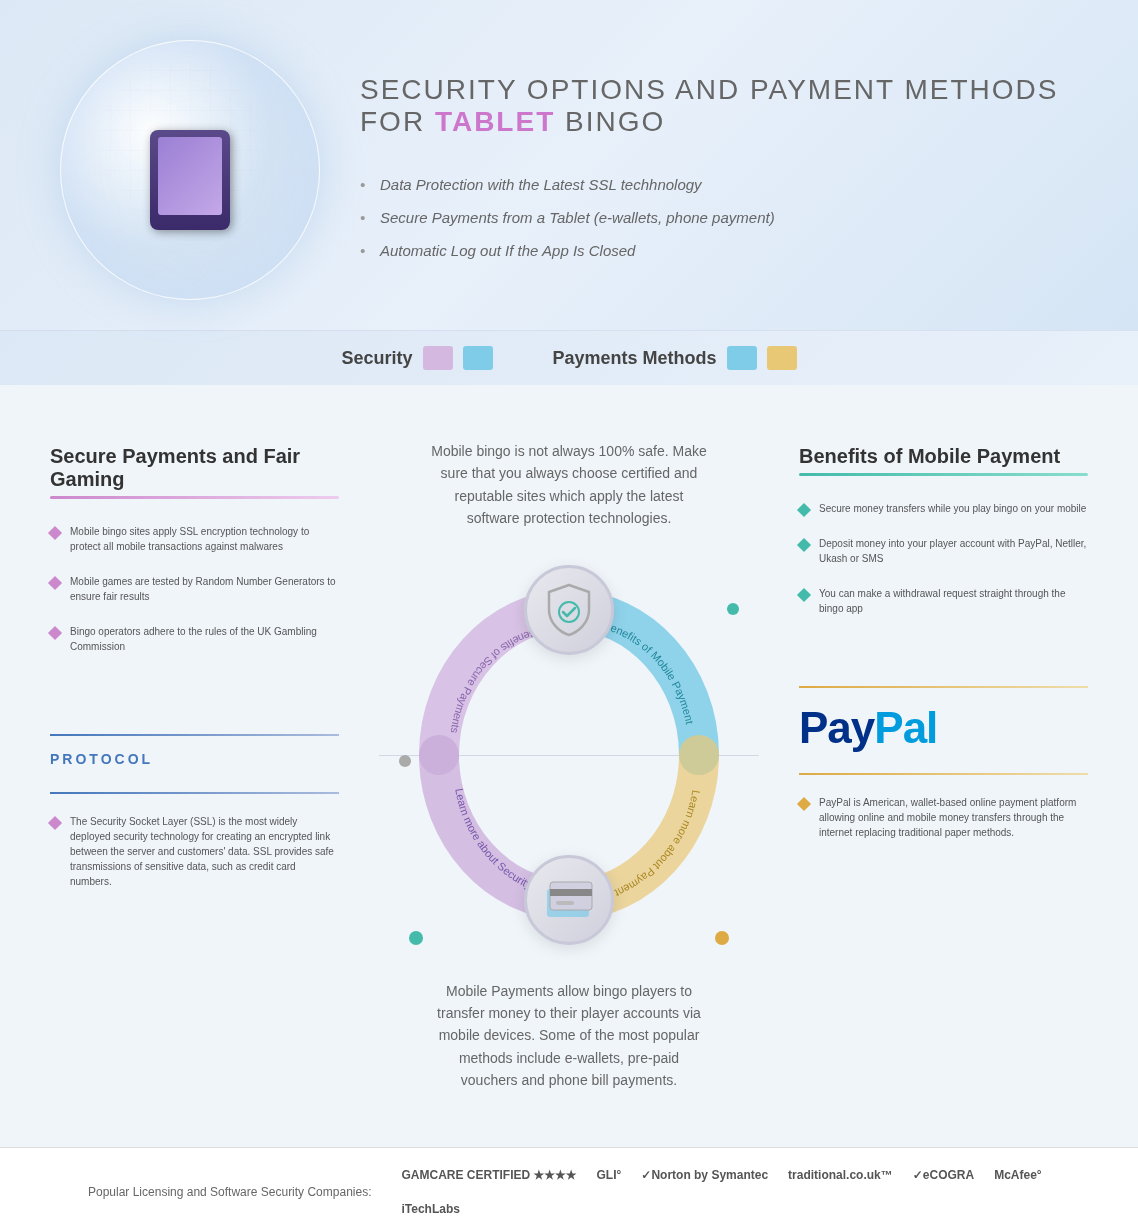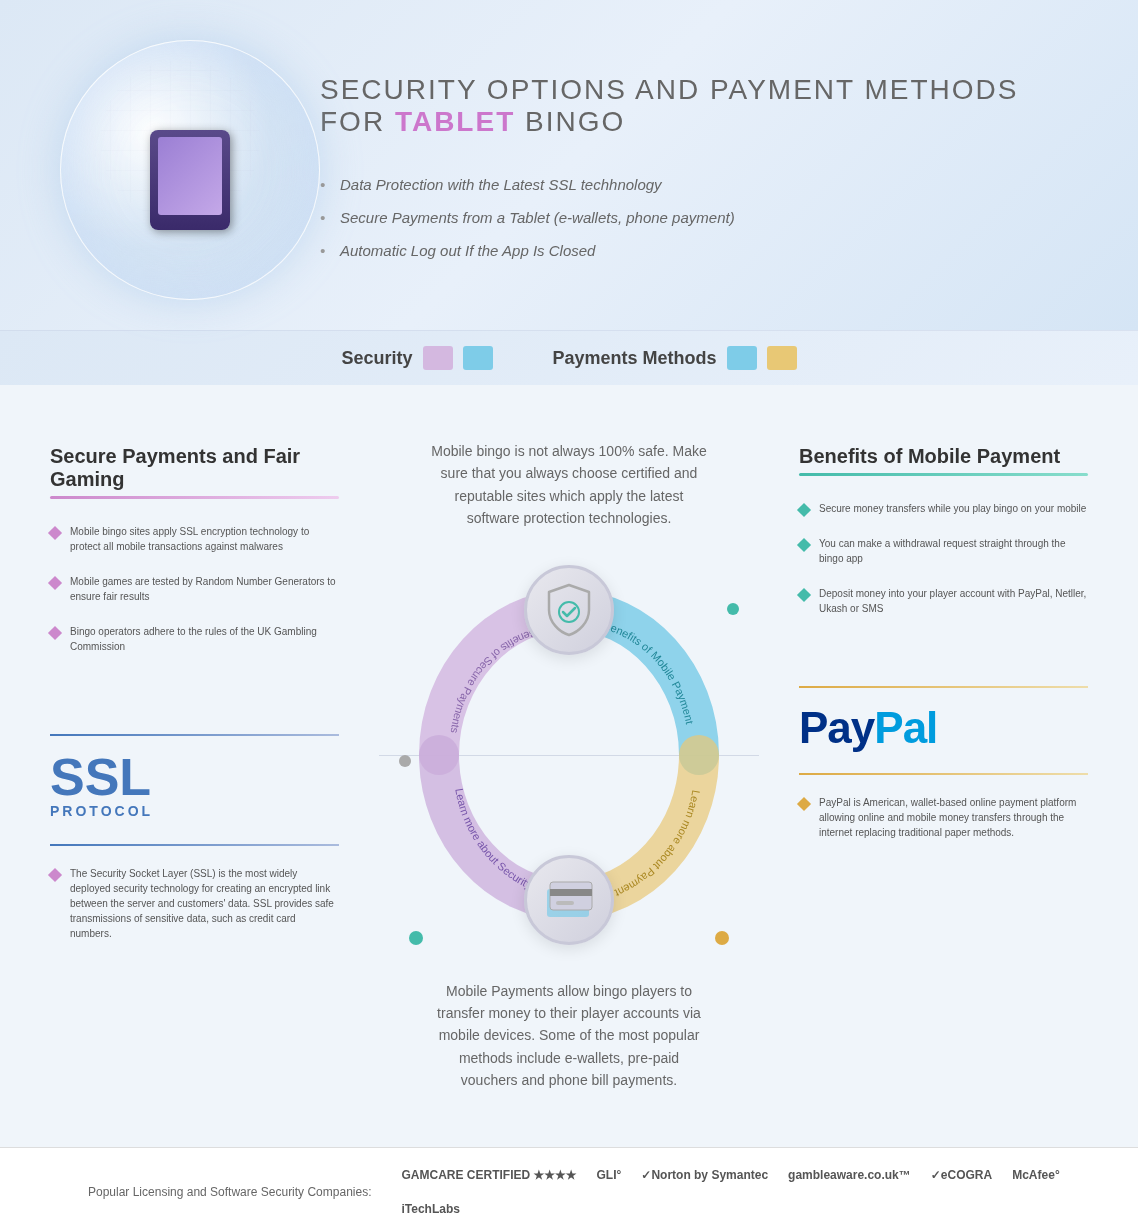--- a/index.html
+++ b/index.html
@@ -9,20 +9,21 @@
       width: 1138px;
       min-height: 1223px;
     }
 
     
     .header-section {
       background: linear-gradient(135deg, #dce8f5 0%, #e8f0fa 50%, #d5e5f5 100%);
       padding: 40px 60px 30px 60px;
       display: flex;
       align-items: center;
+      gap: 40px;
       min-height: 320px;
     }
 
     .globe-container {
       flex-shrink: 0;
       width: 260px;
       height: 260px;
       position: relative;
     }
 
@@ -456,21 +457,20 @@
       </div>
       <div class="bullet-item">
         <div class="diamond-bullet"></div>
         <span>Bingo operators adhere to the rules of the UK Gambling Commission</span>
       </div>
 
       <div style="height:60px;"></div>
 
       <div style="height:2px; background:linear-gradient(90deg, #4477bb, #aabbdd); margin-bottom:15px;"></div>
 
-      <div class="ssl-title">SSL</div>
       <div class="ssl-subtitle">PROTOCOL</div>
 
       <div style="height:10px;"></div>
       <div style="height:2px; background:linear-gradient(90deg, #4477bb, #aabbdd); margin-bottom:20px;"></div>
 
       <div class="bullet-item">
         <div class="diamond-bullet"></div>
         <span>The Security Socket Layer (SSL) is the most widely deployed security technology for creating an encrypted link between the server and customers' data. SSL provides safe transmissions of sensitive data, such as credit card numbers.</span>
       </div>
     </div>
@@ -550,25 +550,25 @@
     <div class="right-col">
       <h2 class="section-title">Benefits of Mobile Payment</h2>
       <div class="section-divider section-divider-teal"></div>
 
       <div class="bullet-item">
         <div class="diamond-bullet diamond-bullet-teal"></div>
         <span>Secure money transfers while you play bingo on your mobile</span>
       </div>
       <div class="bullet-item">
         <div class="diamond-bullet diamond-bullet-teal"></div>
+        <span>Deposit money into your player account with PayPal, Netller, Ukash or SMS</span>
+      </div>
+      <div class="bullet-item">
+        <div class="diamond-bullet diamond-bullet-teal"></div>
         <span>You can make a withdrawal request straight through the bingo app</span>
-      </div>
-      <div class="bullet-item">
-        <div class="diamond-bullet diamond-bullet-teal"></div>
-        <span>Deposit money into your player account with PayPal, Netller, Ukash or SMS</span>
       </div>
 
       <div style="height:50px;"></div>
 
       <div style="height:2px; background:linear-gradient(90deg, #ddaa44, #eeddaa); margin-bottom:15px;"></div>
 
       <div class="paypal-logo">
         <span style="color:#003087;">Pay</span><span style="color:#009cde;">Pal</span>
       </div>
 
@@ -583,18 +583,18 @@
 
   </div>
 </div>
 
 <div class="footer-bar">
   <span class="footer-label">Popular Licensing and  Software Security Companies:</span>
   <div class="footer-logos">
     <span class="footer-logo-item">GAMCARE CERTIFIED ★★★★</span>
     <span class="footer-logo-item">GLI°</span>
     <span class="footer-logo-item">✓Norton by Symantec</span>
-    <span class="footer-logo-item">gambleaware.co.uk™</span>
+    <span class="footer-logo-item">traditional.co.uk™</span>
     <span class="footer-logo-item">✓eCOGRA</span>
     <span class="footer-logo-item">McAfee°</span>
     <span class="footer-logo-item">iTechLabs</span>
   </div>
 </div>
 
 </body></html>

